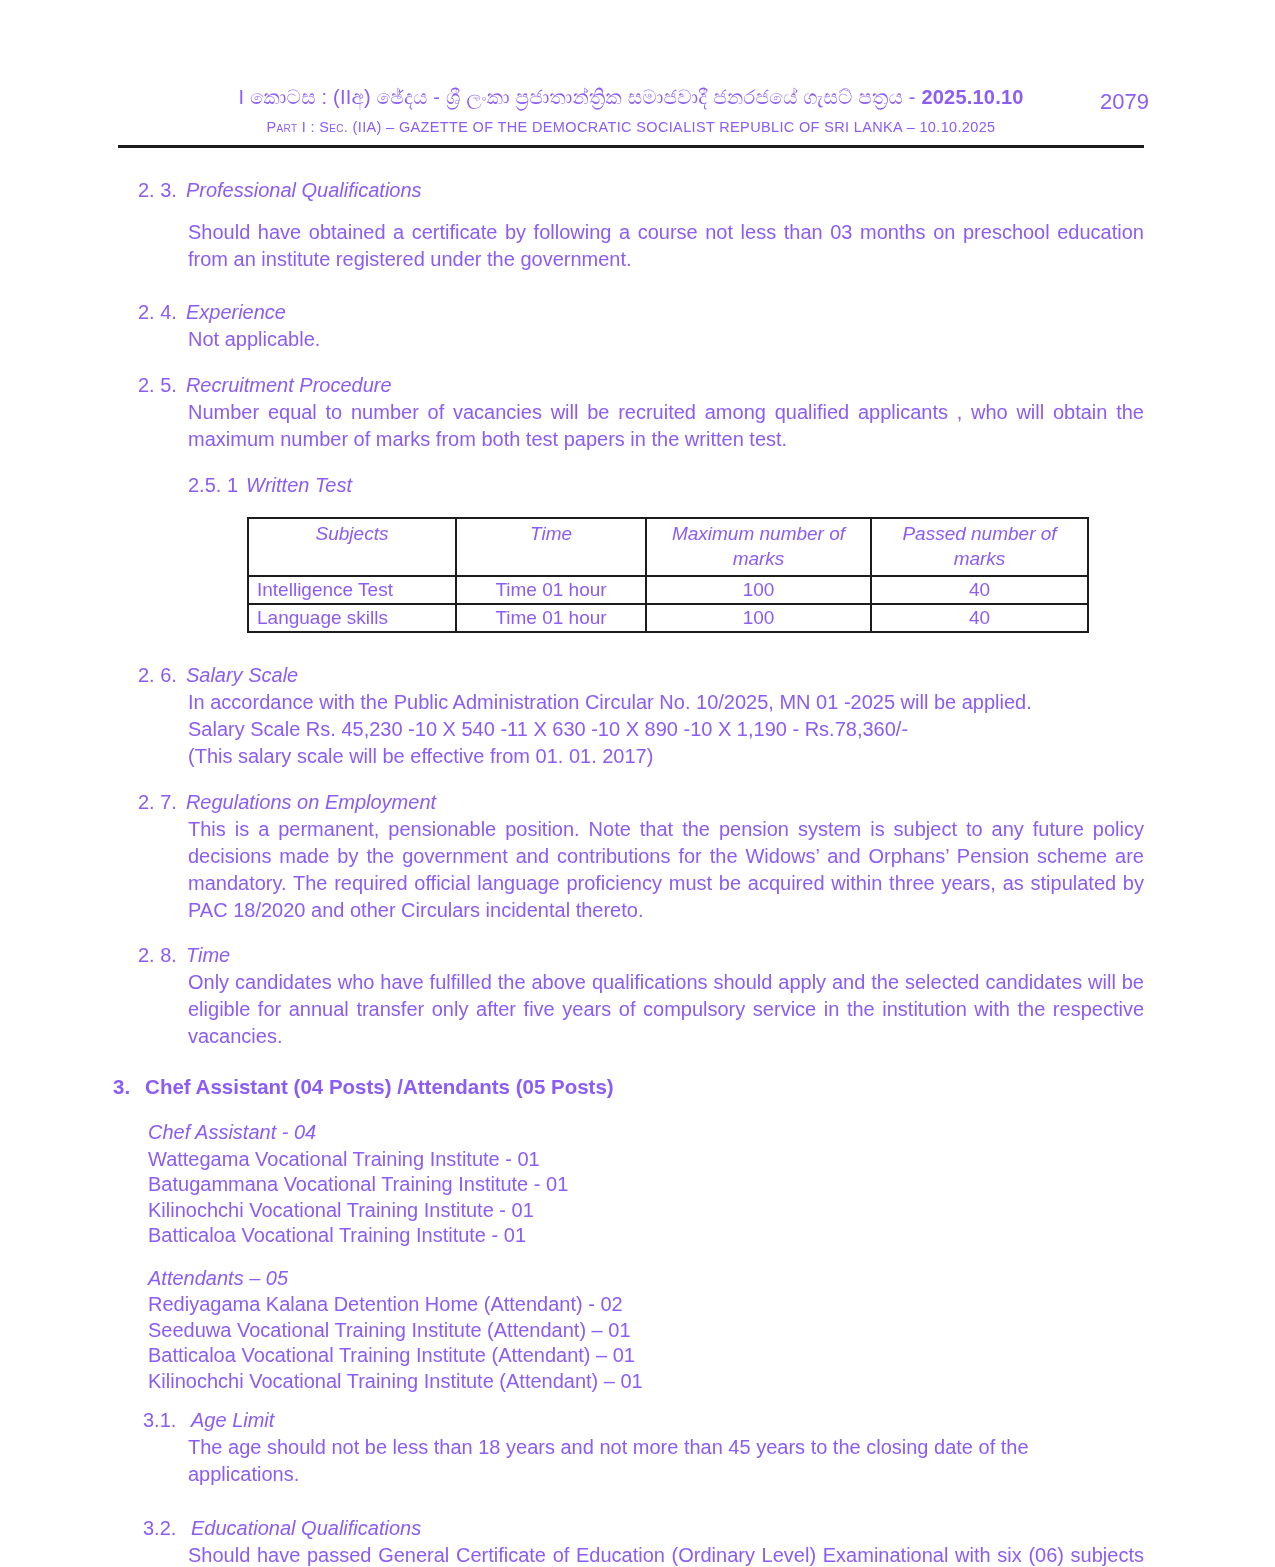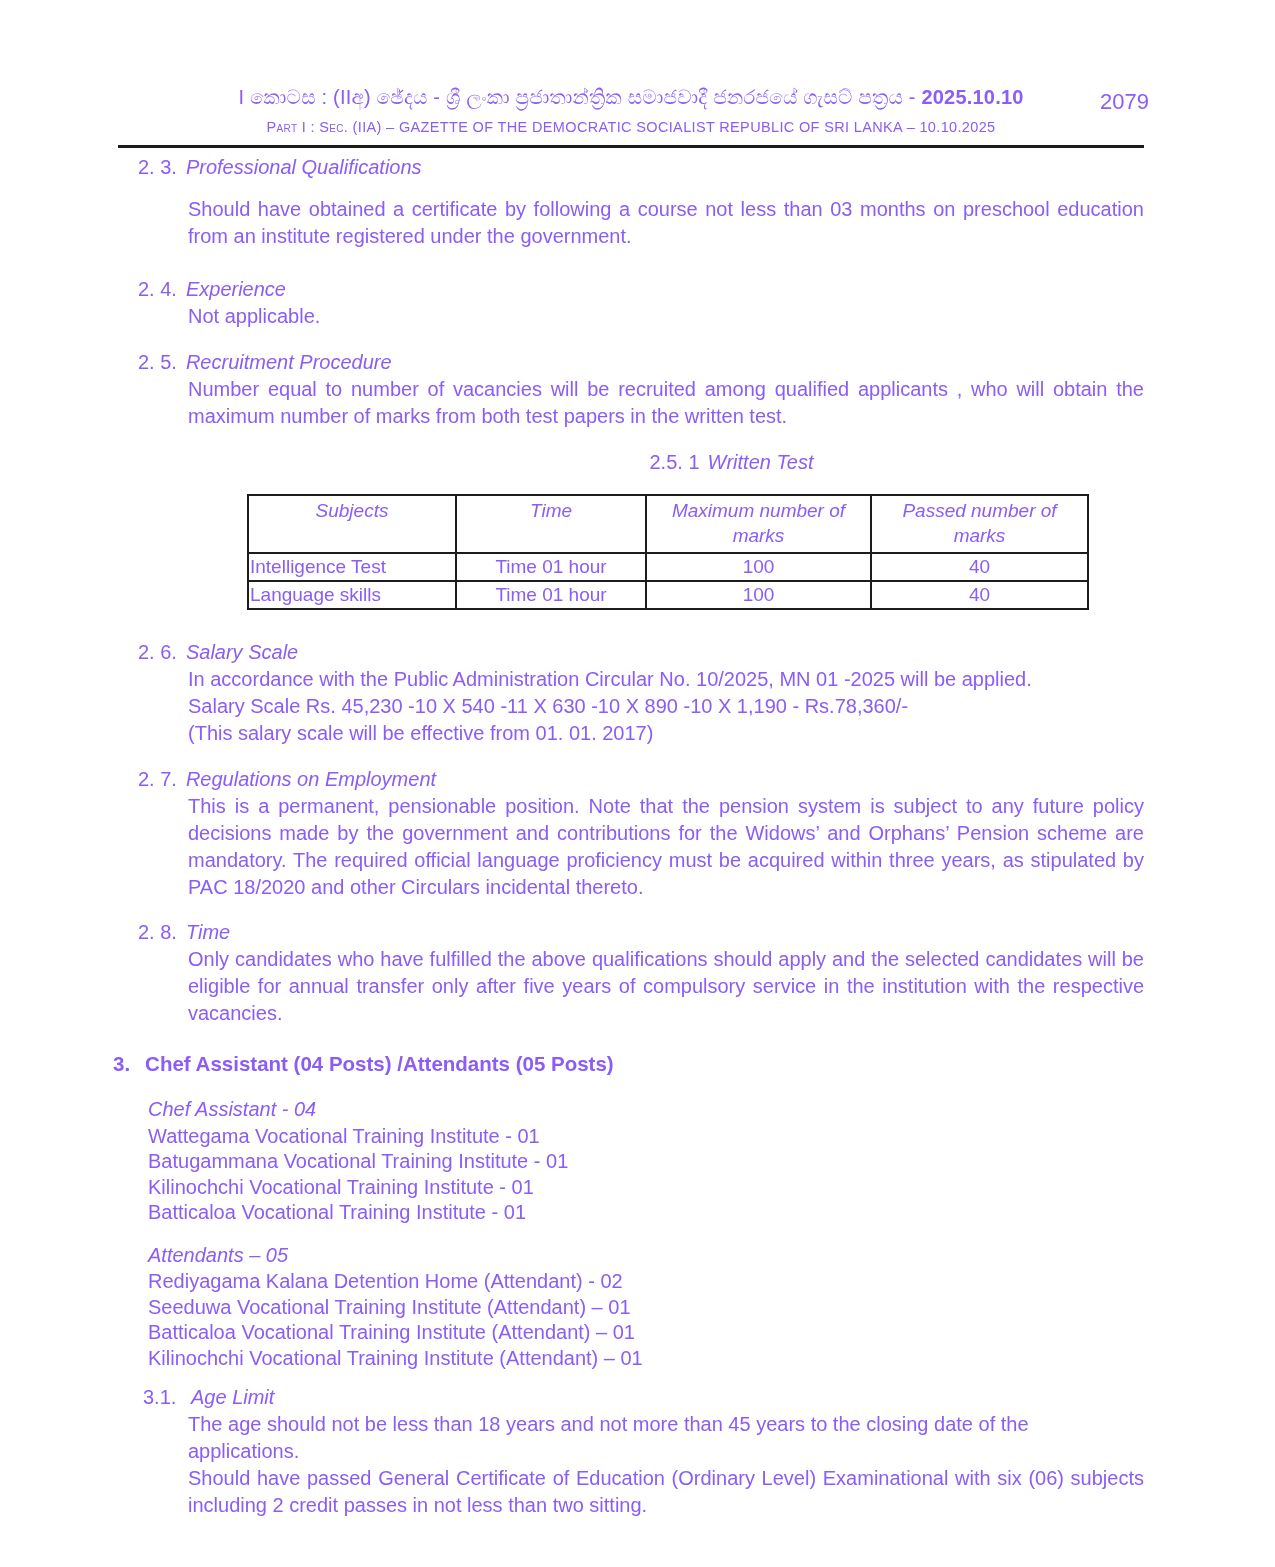--- a/index.html
+++ b/index.html
@@ -60,38 +60,38 @@
     font-size:19px;
     overflow:hidden;
   }
   .wtable th {
     font-weight:normal; font-style:italic;
     text-align:center; vertical-align:top;
     padding:2px 4px 4px 4px;
     line-height:25px;
   }
   .wtable td { height:28px; line-height:24px; vertical-align:middle; }
-  .wtable td.l { text-align:left; padding-left:1px; }
+  .wtable td.l { text-align:left; padding-left:8px; }
   .wtable td.c { text-align:center; }
 
   .major-head { margin-left:113px; font-weight:bold; font-size:20.5px; }
   .major-head .num { margin-right:15px; }
 
   .list-block { margin-left:148px; line-height:25.5px; }
   .list-title { font-style:italic; margin-bottom:1px; }
 
   .sub-sec-head { margin-left:143px; }
   .sub-sec-head .num { display:inline-block; width:48px; }
   .sub-sec-head .ttl { font-style:italic; }
 
-  .m23  { margin-top:6px; }
+  .m23  { margin-top:29px; }
   .m23b { margin-top:15px; }
   .m24  { margin-top:26px; }
   .m25  { margin-top:19px; }
-  .m251 { margin-top:19px;text-align:center; }
+  .m251 { margin-top:19px; }
   .mtable { margin-top:18px; }
   .m26  { margin-top:29px; }
   .m27  { margin-top:19px; }
   .m28  { margin-top:18px; }
   .m3   { margin-top:23px; }
   .mchef { margin-top:20px; }
   .matt  { margin-top:17px; }
   .m31  { margin-top:13px; }
   .m32  { margin-top:27px; }
 </style>
@@ -193,15 +193,18 @@
     <div>Seeduwa Vocational Training Institute (Attendant) – 01</div>
     <div>Batticaloa Vocational Training Institute (Attendant) – 01</div>
     <div>Kilinochchi Vocational Training Institute (Attendant) – 01</div>
   </div>
 
   <div class="sub-sec-head m31">
     <span class="num">3.1.</span><span class="ttl">Age Limit</span>
   </div>
   <p class="body">The age should not be less than 18 years and not more than 45 years to the closing date of the applications.</p>
 
+  <div class="sub-sec-head m32">
+    <span class="num">3.2.</span><span class="ttl">Educational Qualifications</span>
+  </div>
   <p class="body j">Should have passed General Certificate of Education (Ordinary Level) Examinational with six (06) subjects including 2 credit passes in not less than two sitting.</p>
 
 </div>
 
 </body></html>

